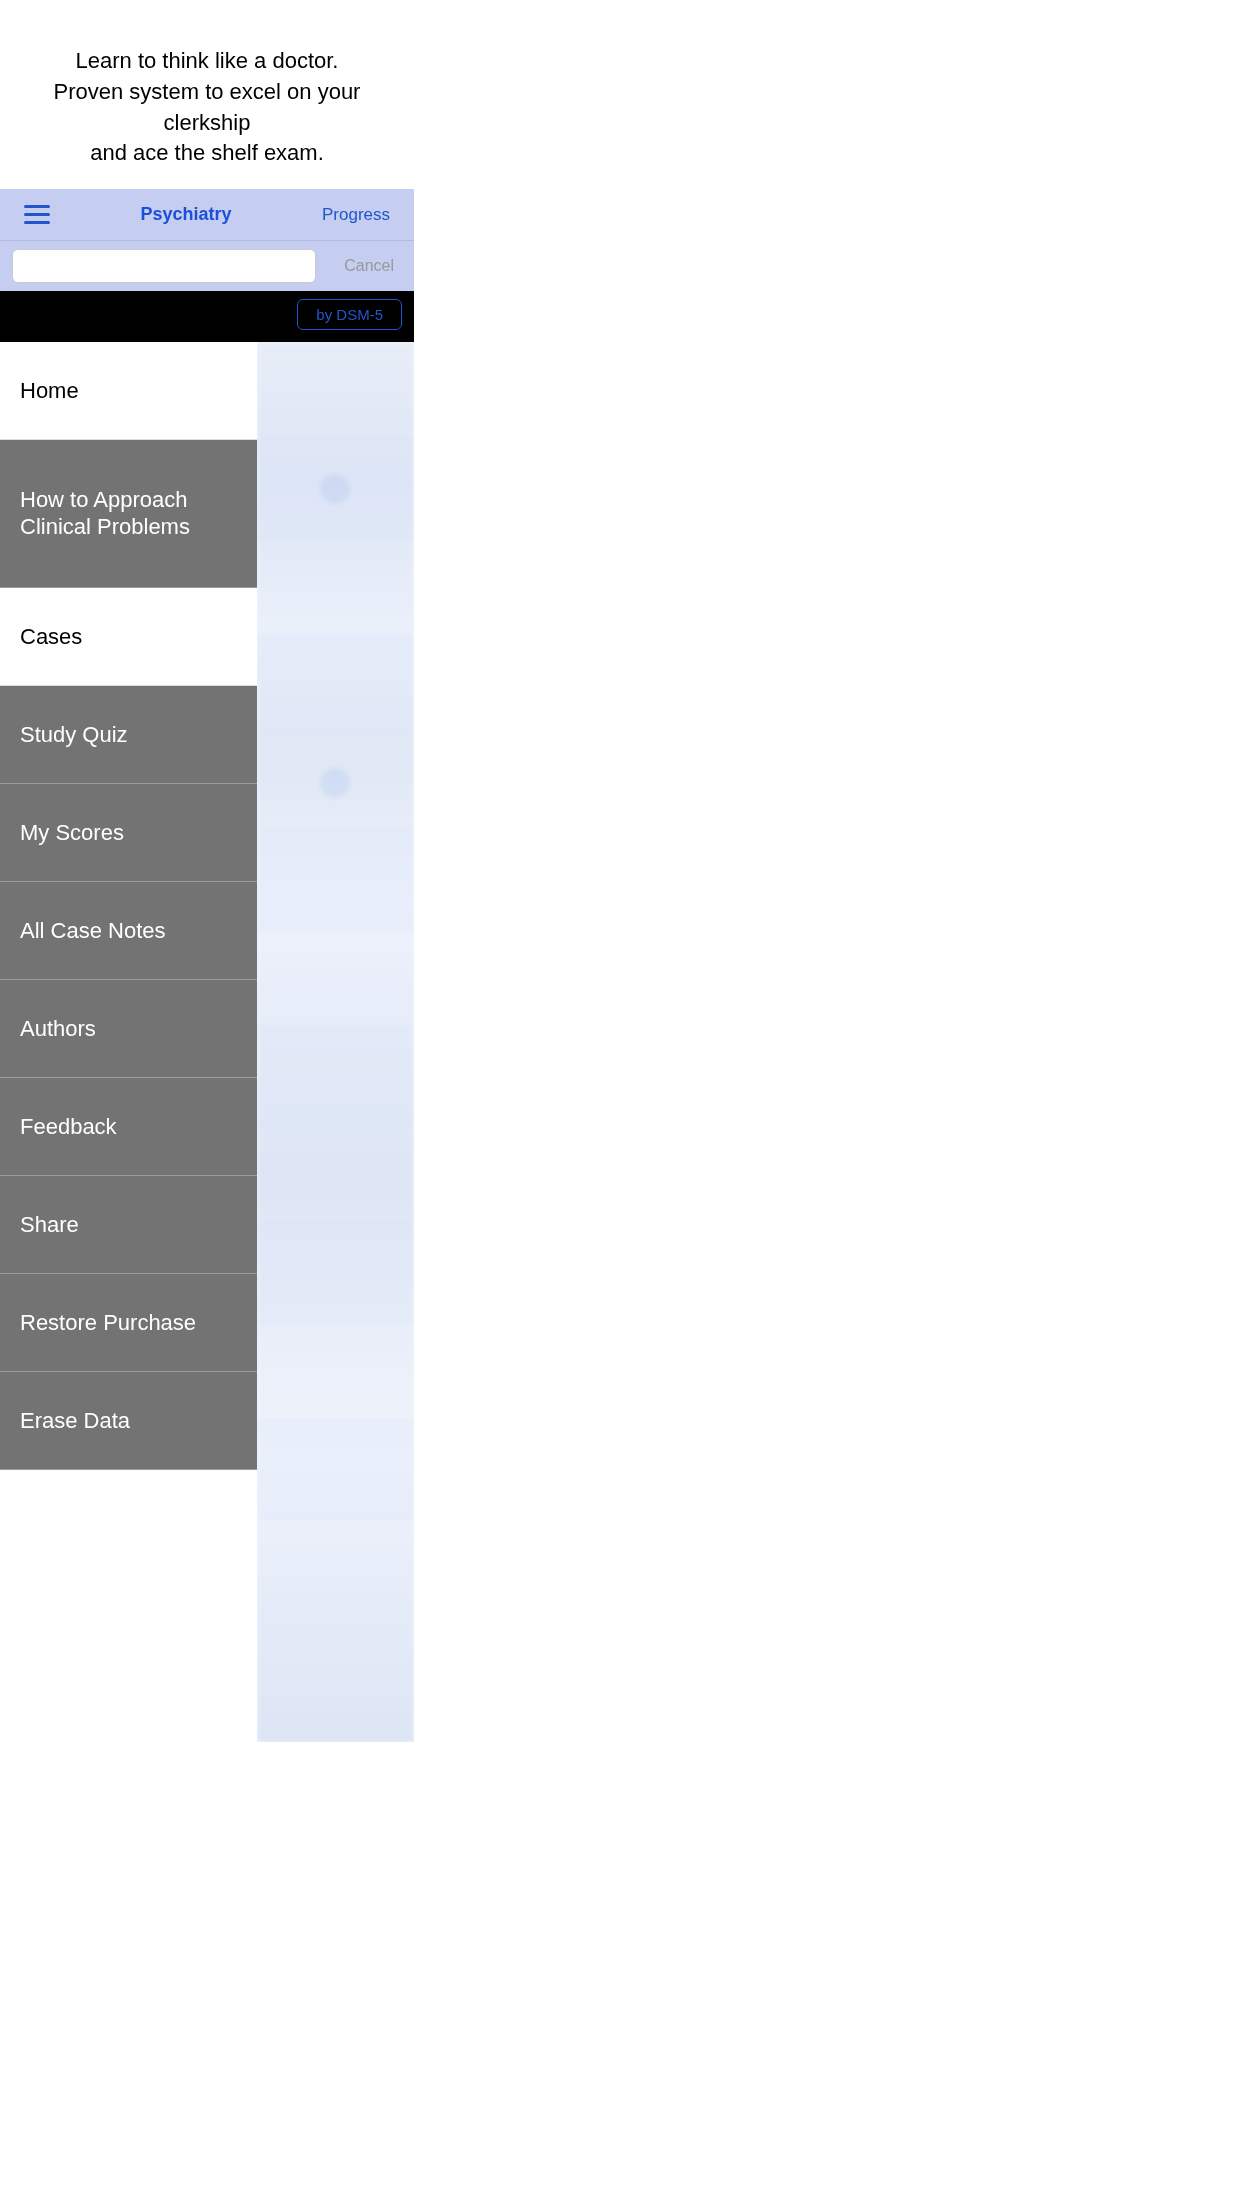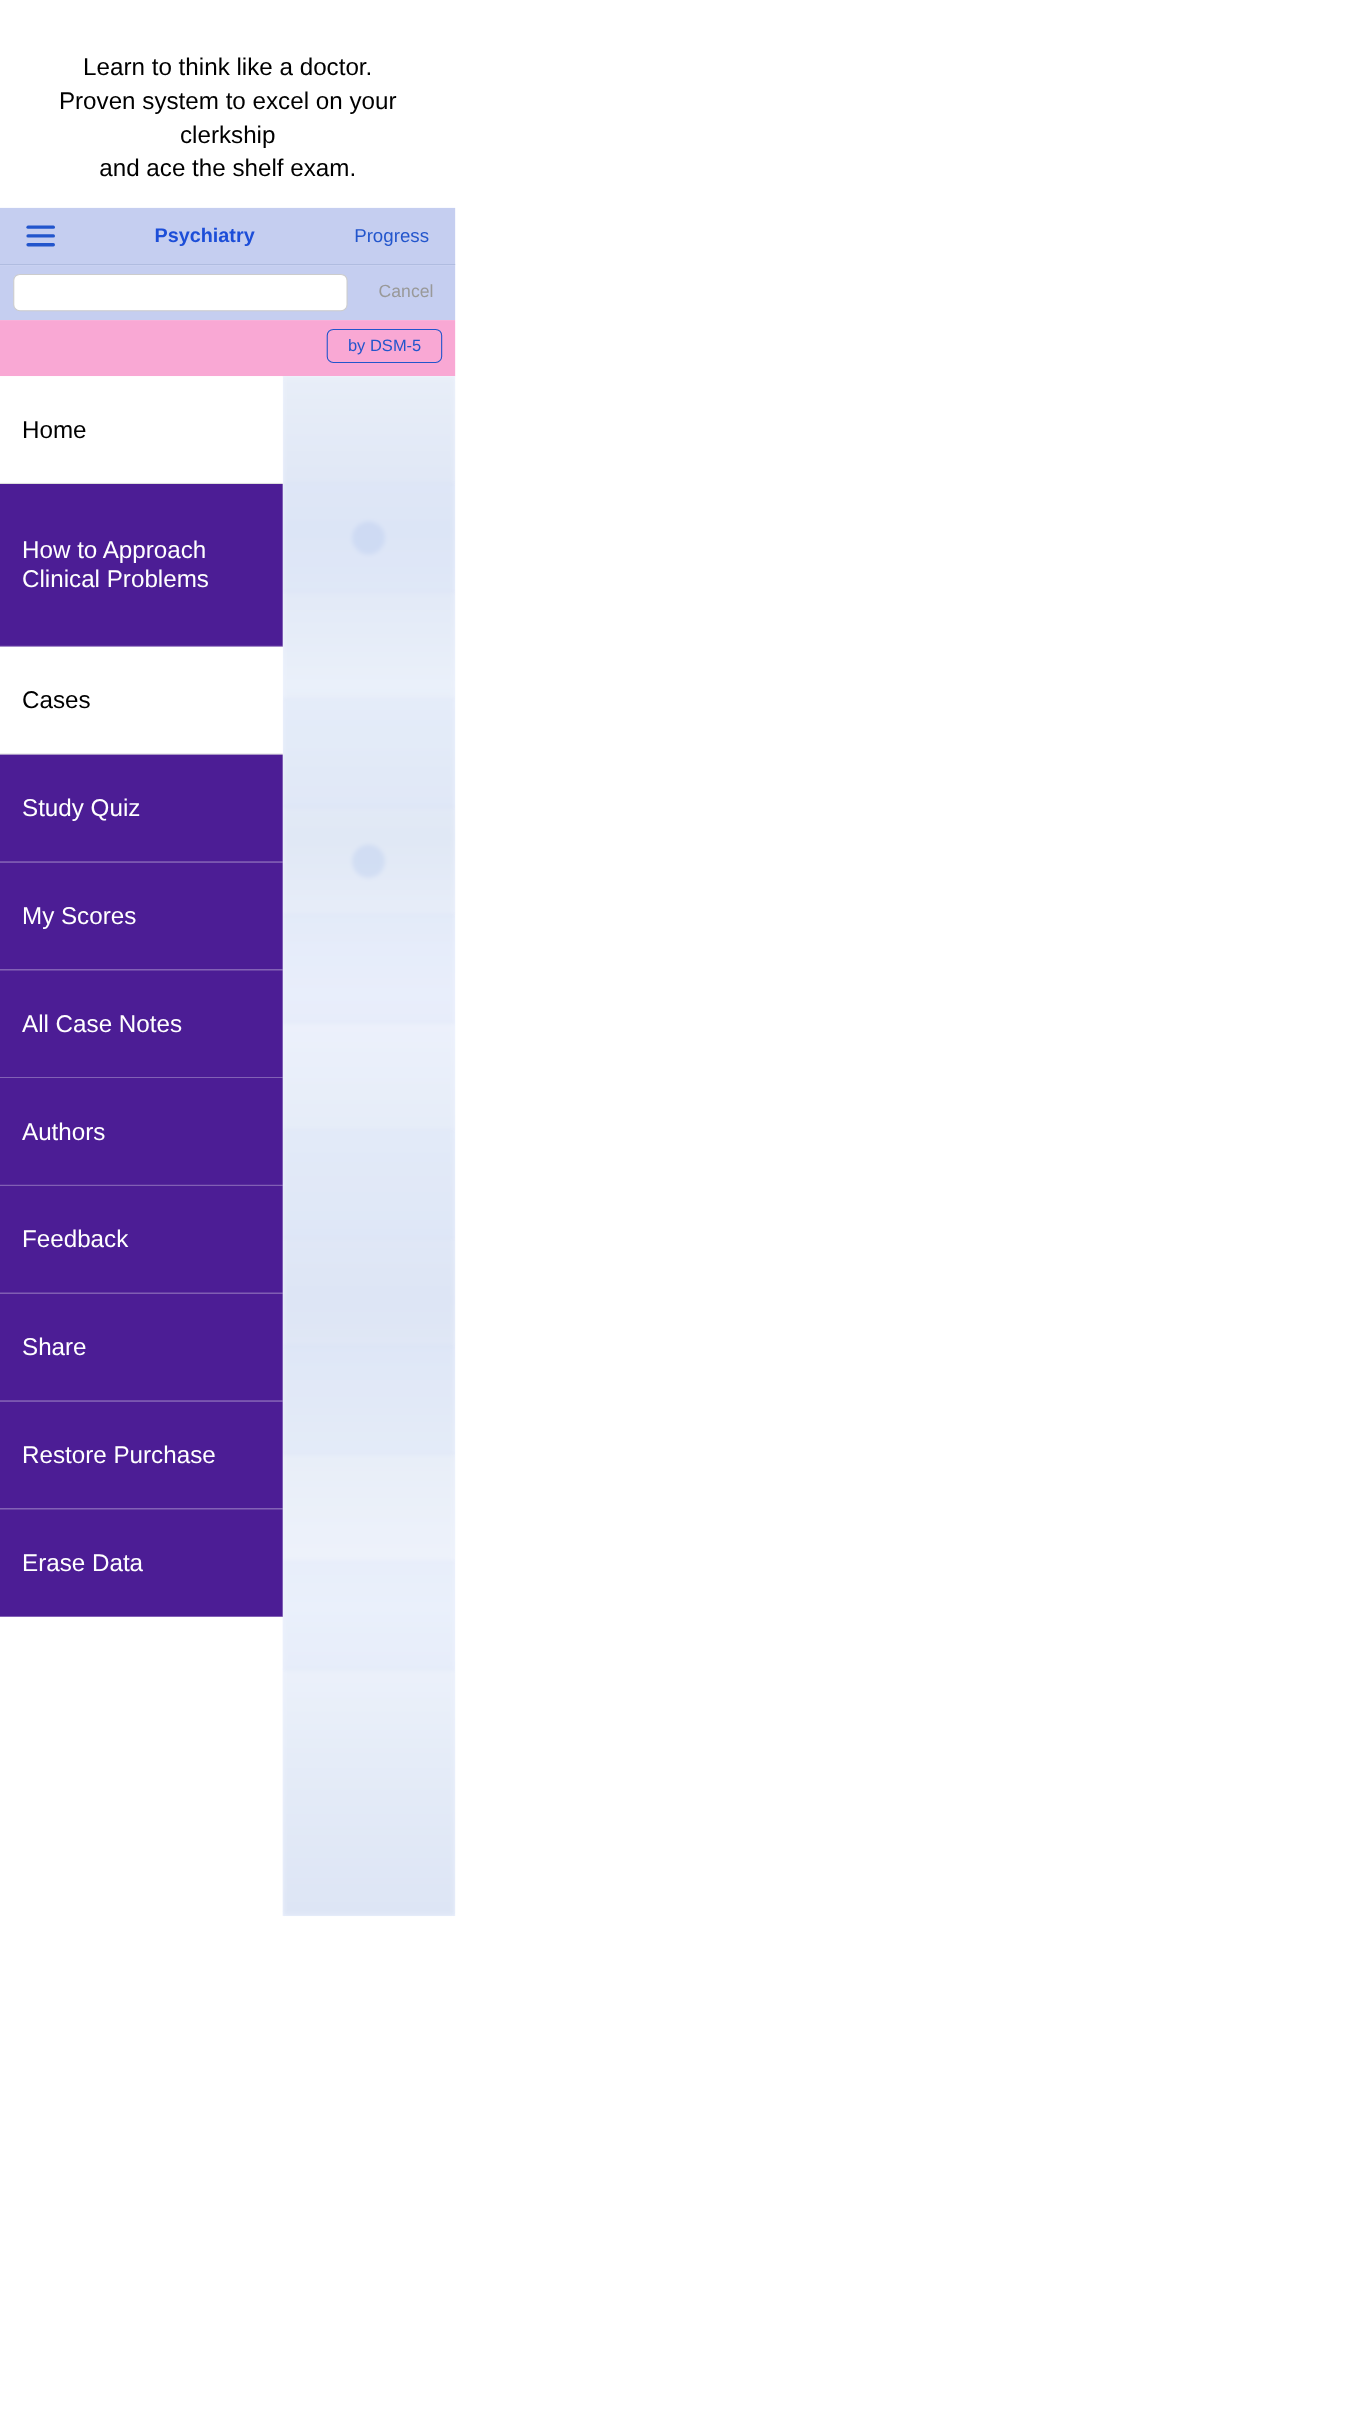--- a/index.html
+++ b/index.html
@@ -92,21 +92,21 @@
       font-size: 16px;
       color: #999;
       cursor: pointer;
       padding: 4px 8px;
       background: none;
       border: none;
     }
 
     
     .toggle-row {
-      background: #f9a8d4;
+      background: #000000;
       display: flex;
       align-items: center;
       padding: 8px 12px 12px;
       gap: 8px;
     }
 
     .toggle-btn {
       border: 1.5px solid #2255cc;
       border-radius: 6px;
       padding: 6px 18px;
@@ -134,21 +134,21 @@
     .menu-item {
       display: flex;
       align-items: center;
       padding: 0 20px;
       height: 98px;
       font-size: 22px;
       color: #fff;
       font-weight: 400;
       cursor: pointer;
       border-bottom: 1px solid rgba(255,255,255,0.3);
-      background: #4c1d95;
+      background: #737373;
       transition: background 0.15s;
     }
 
     .menu-item.white-item {
       background: #fff;
       color: #000;
       border-bottom: 1px solid #ddd;
     }
 
     

